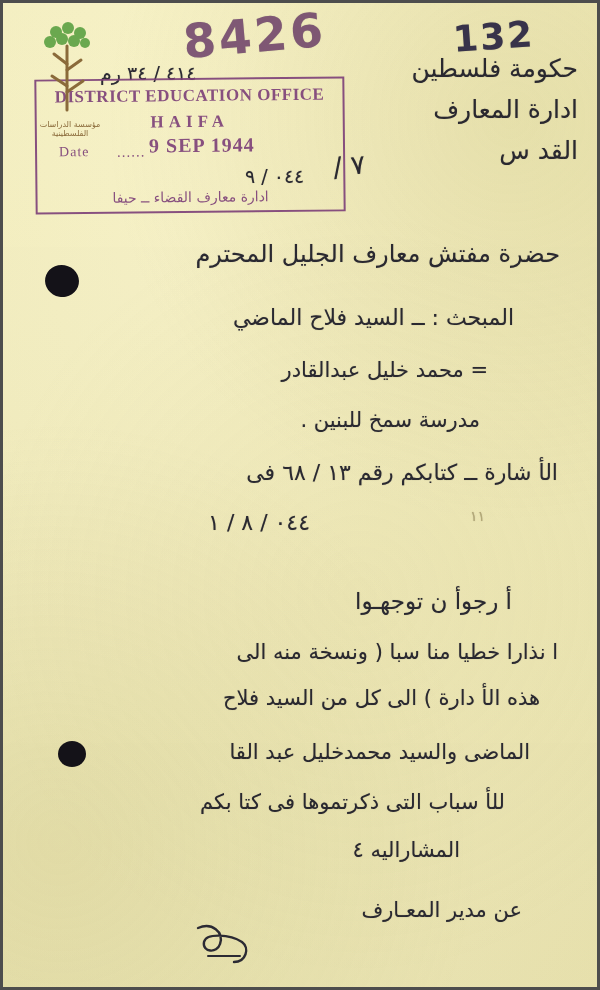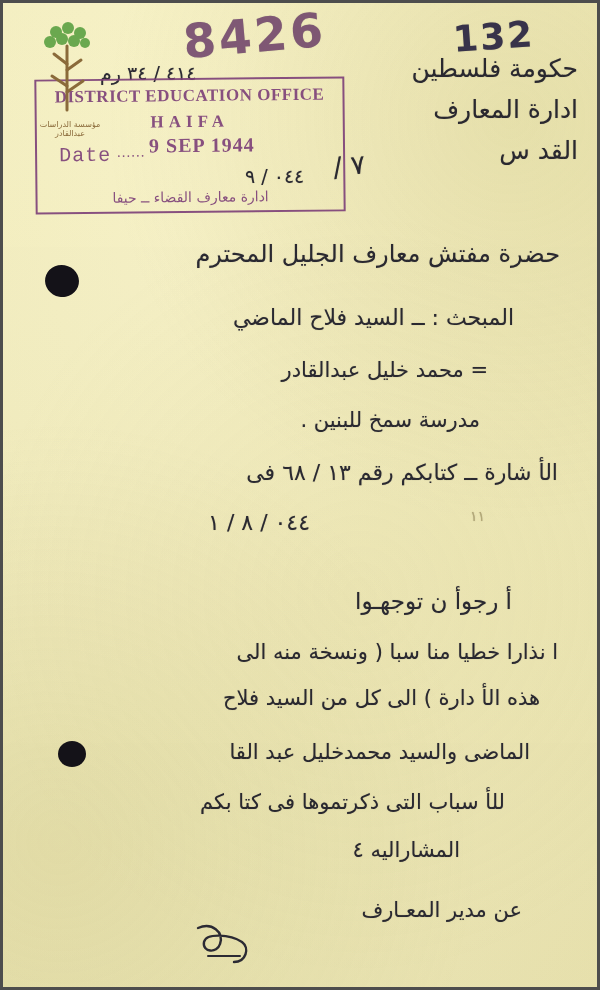--- a/index.html
+++ b/index.html
@@ -143,22 +143,22 @@
     text-align: center;
     font-family: "Liberation Serif", serif;
     font-weight: bold;
     font-size: 17px;
     letter-spacing: 5px;
   }
   .stamp-date-label {
     position: absolute;
     top: 63px;
     left: 22px;
-    font-family: Liberation Mono, monospace;
-    font-size: 20px;
+    font-family: Liberation Serif, serif;
+    font-size: 14px;
     letter-spacing: 1px;
   }
   .stamp-date-dots {
     position: absolute;
     top: 63px;
     left: 80px;
     font-family: "Liberation Serif", serif;
     font-size: 15px;
     letter-spacing: 1px;
   }
@@ -274,21 +274,21 @@
       <circle cx="51" cy="25" r="5"></circle>
     </g>
     <g stroke="#8a6a3a" stroke-width="3" fill="none" stroke-linecap="round">
       <path d="M33 28 L33 92"></path>
       <path d="M33 46 L20 36"></path>
       <path d="M33 52 L47 42"></path>
       <path d="M33 68 L18 58"></path>
       <path d="M33 74 L49 63"></path>
     </g>
   </svg>
-  <div class="logo-caption">مؤسسة الدراسات عبدالقادر</div>
+  <div class="logo-caption">مؤسسة الدراسات الفلسطينية</div>
 
   <div class="ink num-132">132</div>
   <div class="ink num-8426">8426</div>
   <div class="ink ref-414">٤١٤ / ٣٤ رم</div>
   <div class="ink ref-0449">٠٤٤ / ٩</div>
   <div class="ink ref-slash7">/ ٧</div>
 
   <div class="letterhead">
     <div>حكومة فلسطين</div>
     <div>ادارة المعارف</div>

